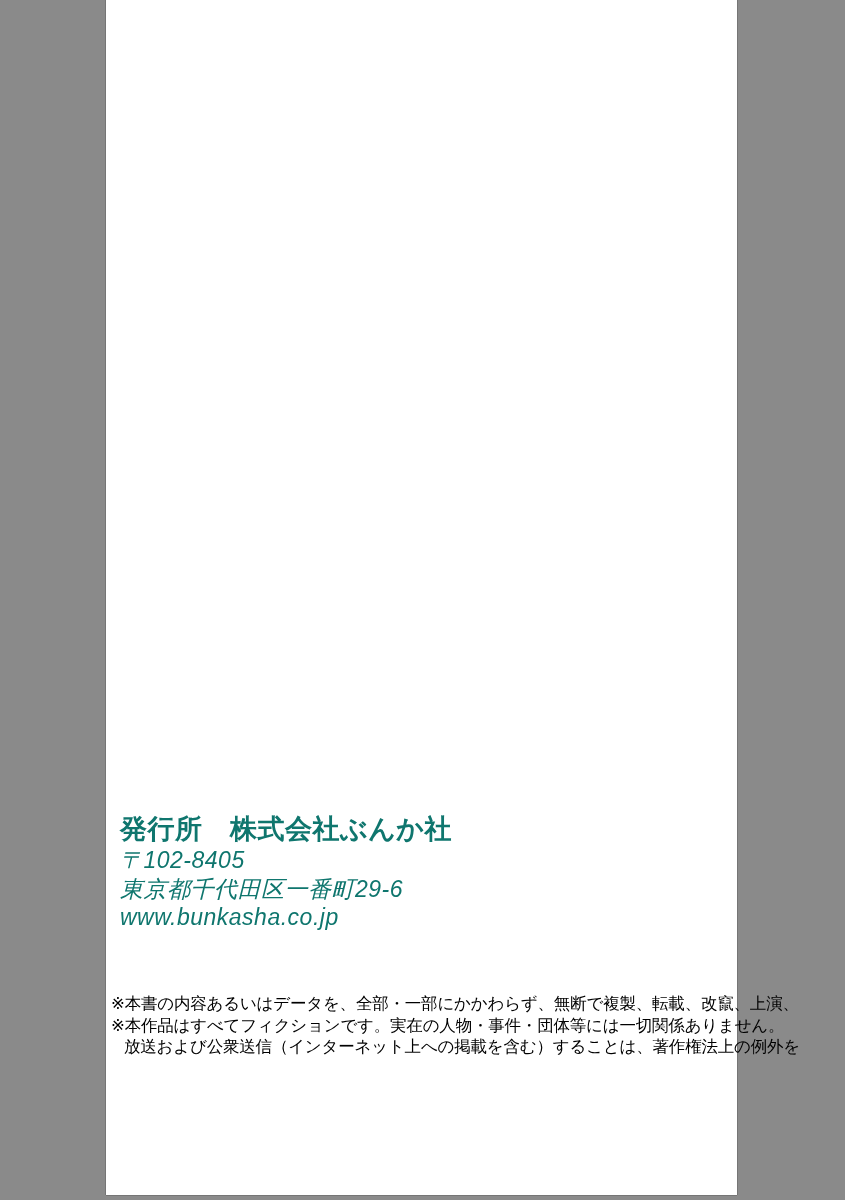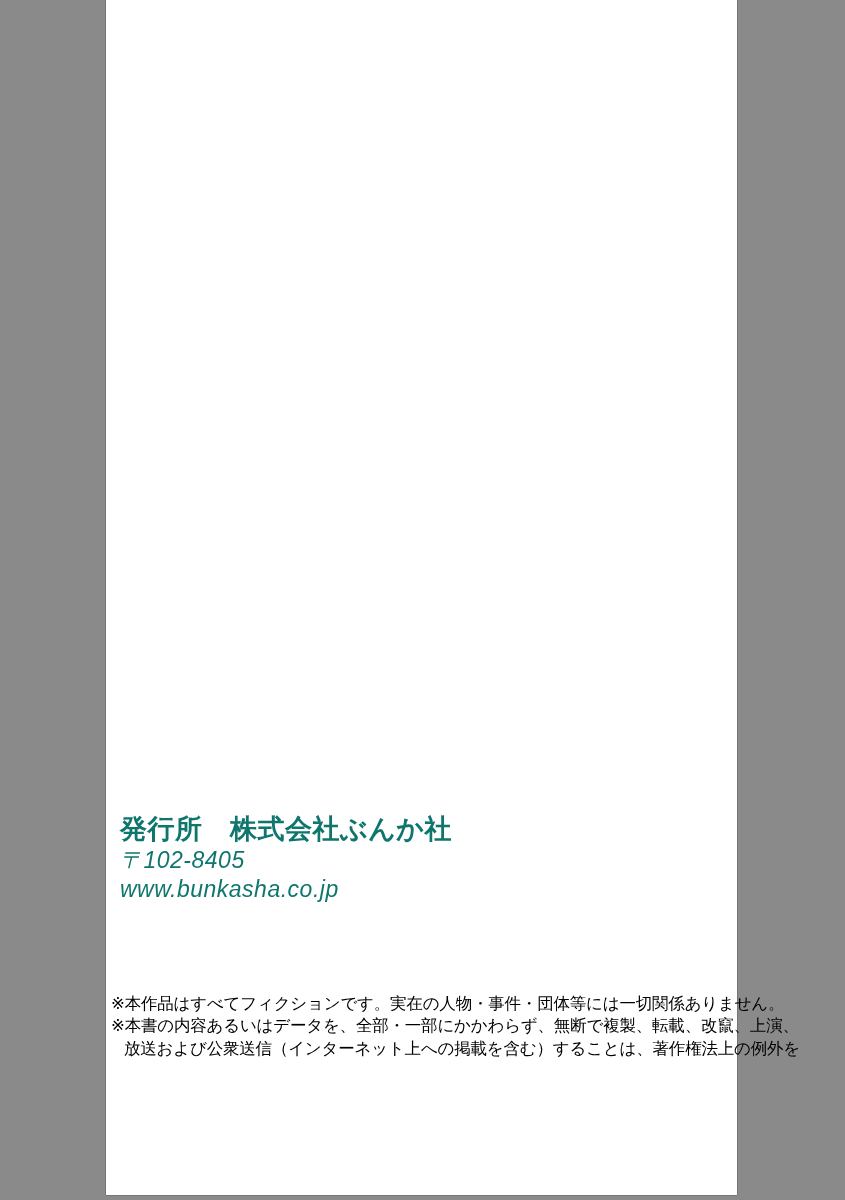--- a/index.html
+++ b/index.html
@@ -57,32 +57,34 @@
   }
   .disclaimer-line {
     font-size: 16.5px;
     font-weight: 400;
     line-height: 22.3px;
     letter-spacing: -0.2px;
     white-space: nowrap;
   }
   .disclaimer-line.indented {
     padding-left: 13px;
+    font-family: Liberation Mono, monospace;
   }
 </style>
 </head>
 <body>
 
 <div class="paper">
 
   <div class="publisher-block">
     <div class="publisher-name">発行所　株式会社ぶんか社</div>
     <div class="publisher-line">〒102-8405</div>
+    <div class="publisher-line">東京都千代田区一番町29-6</div>
     <div class="publisher-line">www.bunkasha.co.jp</div>
   </div>
 
   <div class="disclaimer-block">
+    <div class="disclaimer-line">※本書の内容あるいはデータを、全部・一部にかかわらず、無断で複製、転載、改竄、上演、</div>
     <div class="disclaimer-line">※本作品はすべてフィクションです。実在の人物・事件・団体等には一切関係ありません。</div>
-    <div class="disclaimer-line">※本書の内容あるいはデータを、全部・一部にかかわらず、無断で複製、転載、改竄、上演、</div>
     <div class="disclaimer-line indented">放送および公衆送信（インターネット上への掲載を含む）することは、著作権法上の例外を</div>
   </div>
 
 </div>
 
 </body></html>

